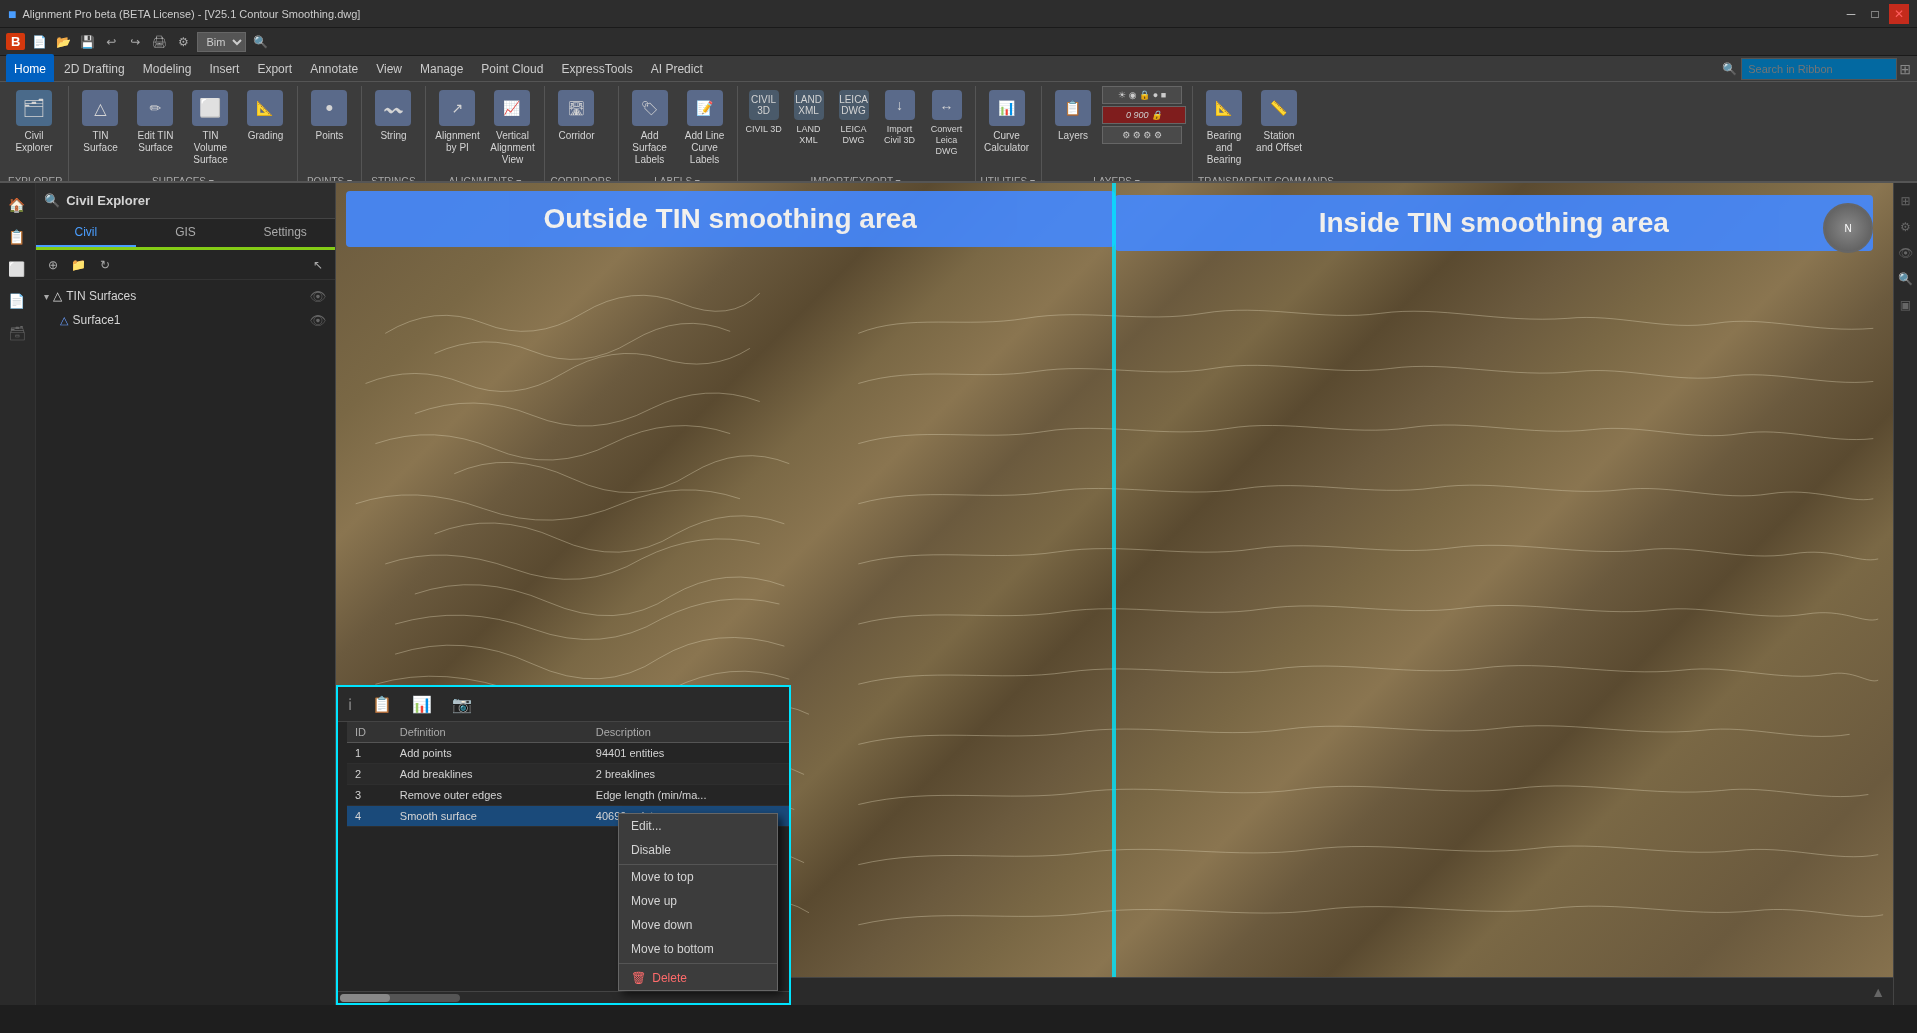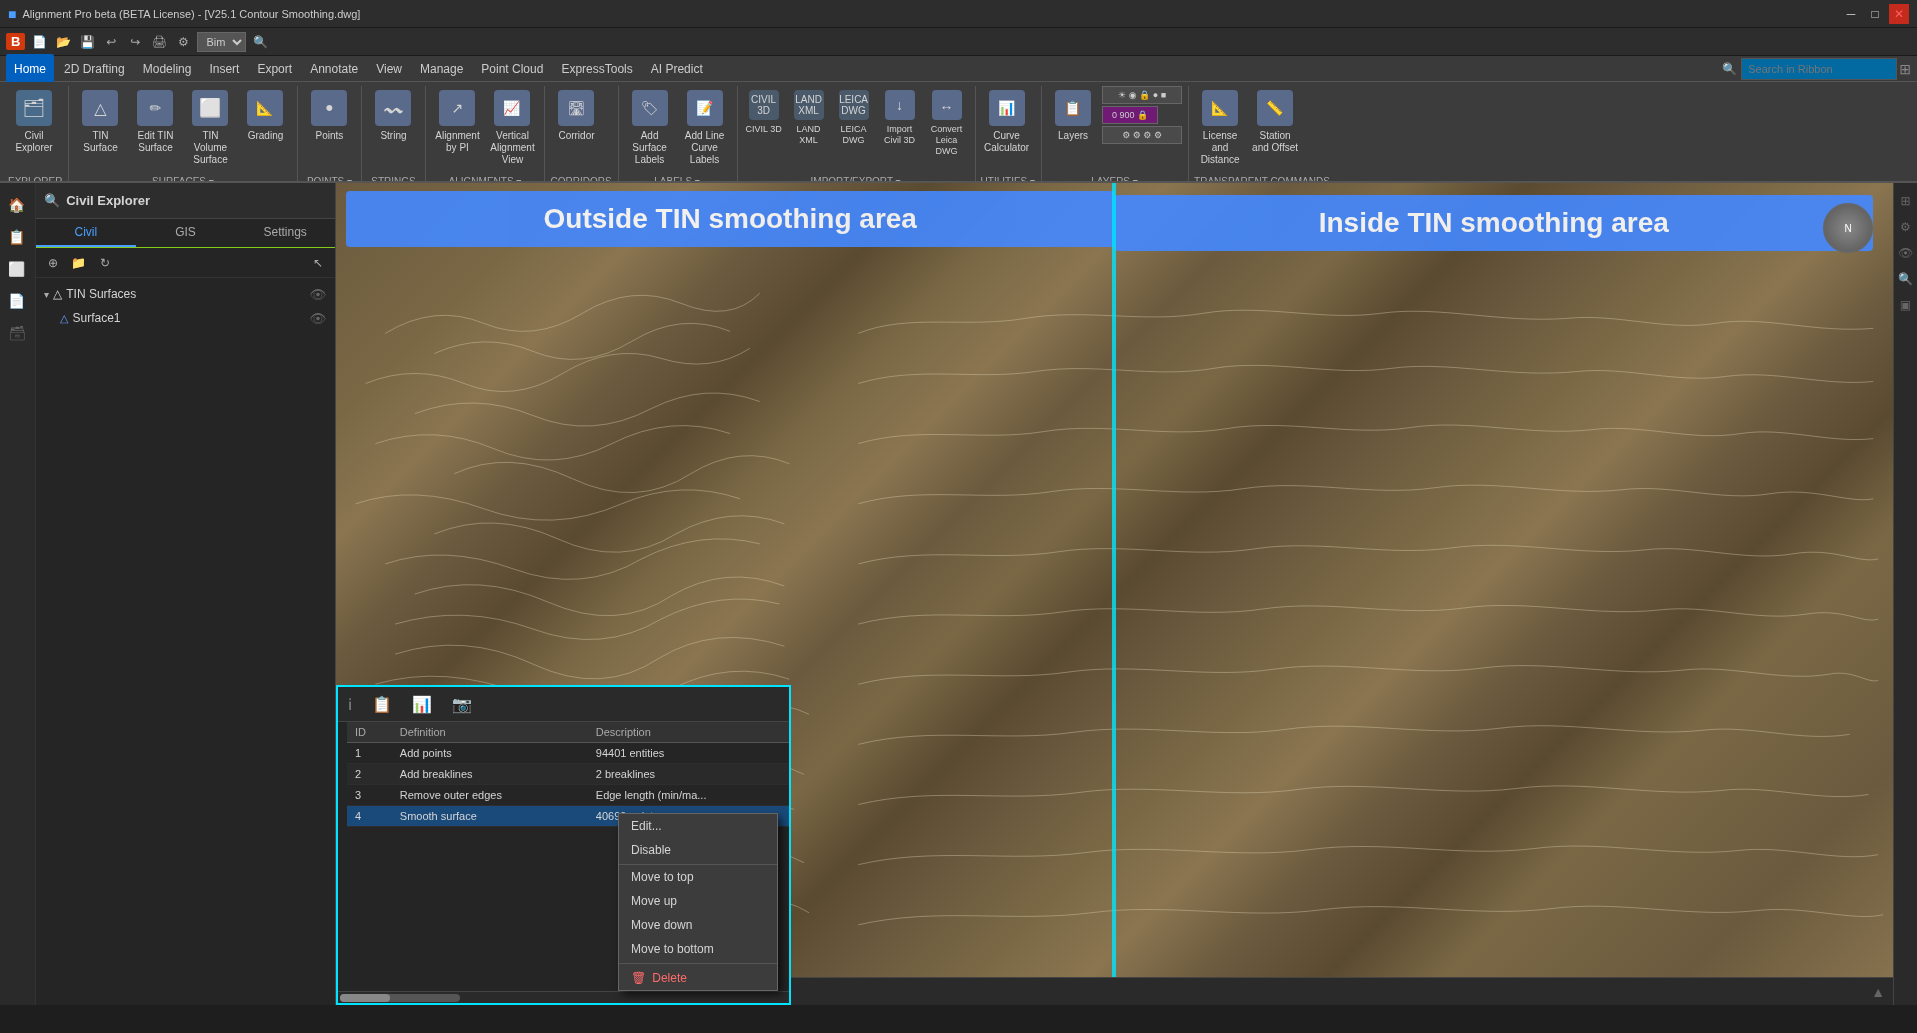--- a/index.html
+++ b/index.html
@@ -197,21 +197,21 @@
       display: flex;
       align-items: center;
       padding: 0 8px;
       font-size: 13px;
       font-weight: bold;
       border-bottom: 1px solid #444;
       gap: 6px;
     }
     #sidebar-tabs {
       display: flex;
-      border-bottom: 1px solid #84cc16;
+      border-bottom: 3px solid #84cc16;
     }
     .sidebar-tab {
       flex: 1;
       text-align: center;
       padding: 6px 0;
       font-size: 12px;
       color: #aaa;
       cursor: pointer;
       border-bottom: 2px solid transparent;
     }
@@ -678,32 +678,32 @@
 
     <div class="ribbon-group">
       <div class="ribbon-group-items">
         <button class="ribbon-btn">
           <div class="icon-box" style="background:#5a6a8a; font-size:14px;">📋</div>
           <span class="btn-label">Layers</span>
         </button>
 
         <div style="display:flex; flex-direction:column; gap:2px; justify-content:center;">
           <button style="height:18px; background:#4a4a4a; border:1px solid #666; color:#ccc; font-size:9px; cursor:pointer; width:80px;">☀ ◉ 🔒 ● ■</button>
-          <button style="height:18px; background:#701a75; border:1px solid #666; color:#ccc; font-size:9px; cursor:pointer; width:56px;">0 900 🔒</button>
+          <button style="height:18px; background:#7f1d1d; border:1px solid #666; color:#ccc; font-size:9px; cursor:pointer; width:84px;font-style:italic;">0 900 🔒</button>
           <button style="height:18px; background:#4a4a4a; border:1px solid #666; color:#ccc; font-size:9px; cursor:pointer; width:80px;">⚙ ⚙ ⚙ ⚙</button>
         </div>
       </div>
       <div class="ribbon-group-label">LAYERS ▾</div>
     </div>
 
     <div class="ribbon-group" style="border-right: none;">
       <div class="ribbon-group-items">
         <button class="ribbon-btn">
           <div class="icon-box" style="background:#5a6a8a; font-size:14px;">📐</div>
-          <span class="btn-label">License and Distance</span>
+          <span class="btn-label">Bearing and Bearing</span>
         </button>
         <button class="ribbon-btn">
           <div class="icon-box" style="background:#5a6a8a; font-size:14px;">📏</div>
           <span class="btn-label">Station and Offset</span>
         </button>
       </div>
       <div class="ribbon-group-label">TRANSPARENT COMMANDS</div>
     </div>
   </div>
 </div>

